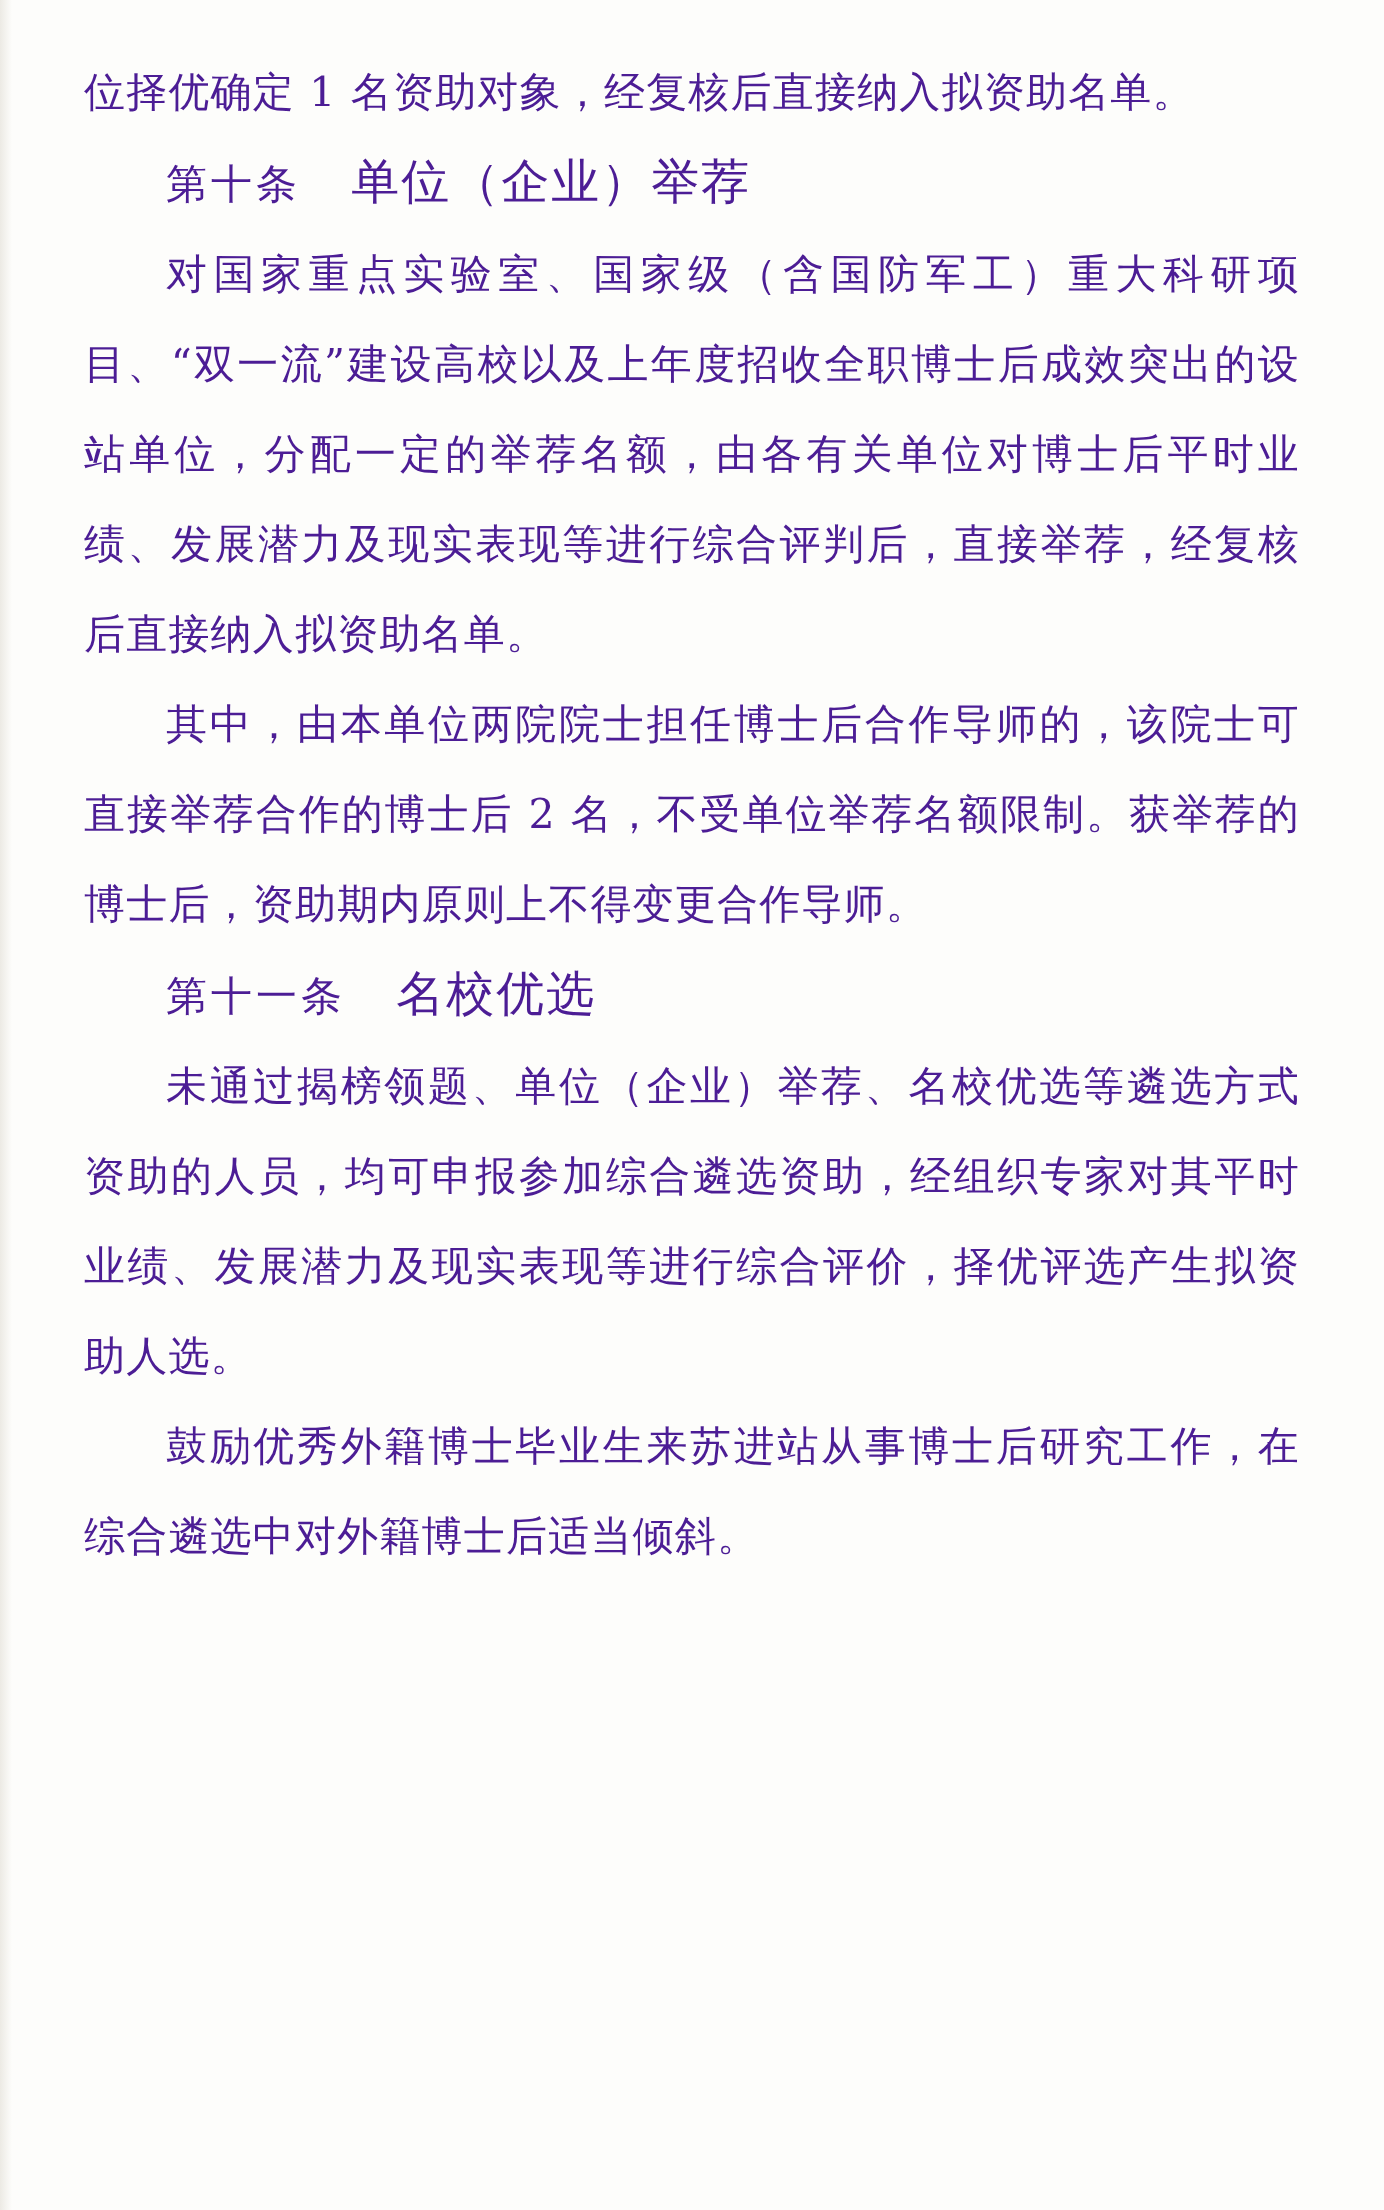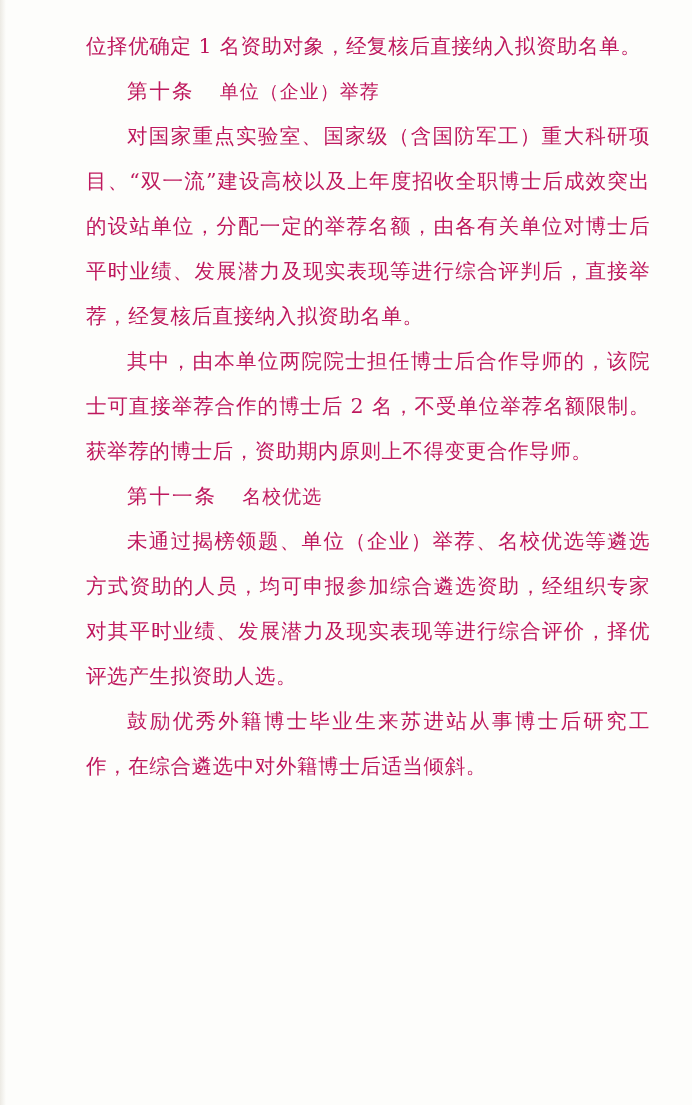--- a/index.html
+++ b/index.html
@@ -21,42 +21,41 @@
     background: #fdfdfb;
     padding: 24px 42px 0 42px;
     box-sizing: border-box;
   }
   .doc-body {
     font-size: 20.5px;
     line-height: 45px;
     text-align: justify;
     text-justify: inter-ideograph;
     letter-spacing: 0.6px;
-    color: #be185d;
-    margin-left: 44px;
+    color: #4c1d95;
   }
   p {
     margin: 0;
   }
   .para {
     text-indent: 2em;
   }
   .noindent {
     text-indent: 0;
   }
   .article {
     text-indent: 2em;
   }
   .article-no {
     font-weight: normal;
     letter-spacing: 2px;
   }
   .article-title {
     margin-left: 18px;
-    font-size: 19px;
+    font-size: 24px;
     letter-spacing: 1px;
   }
   .page-number {
     position: absolute;
     left: 0;
     right: 0;
     bottom: 6px;
     text-align: center;
     font-size: 14px;
     color: #3a3a3a;

